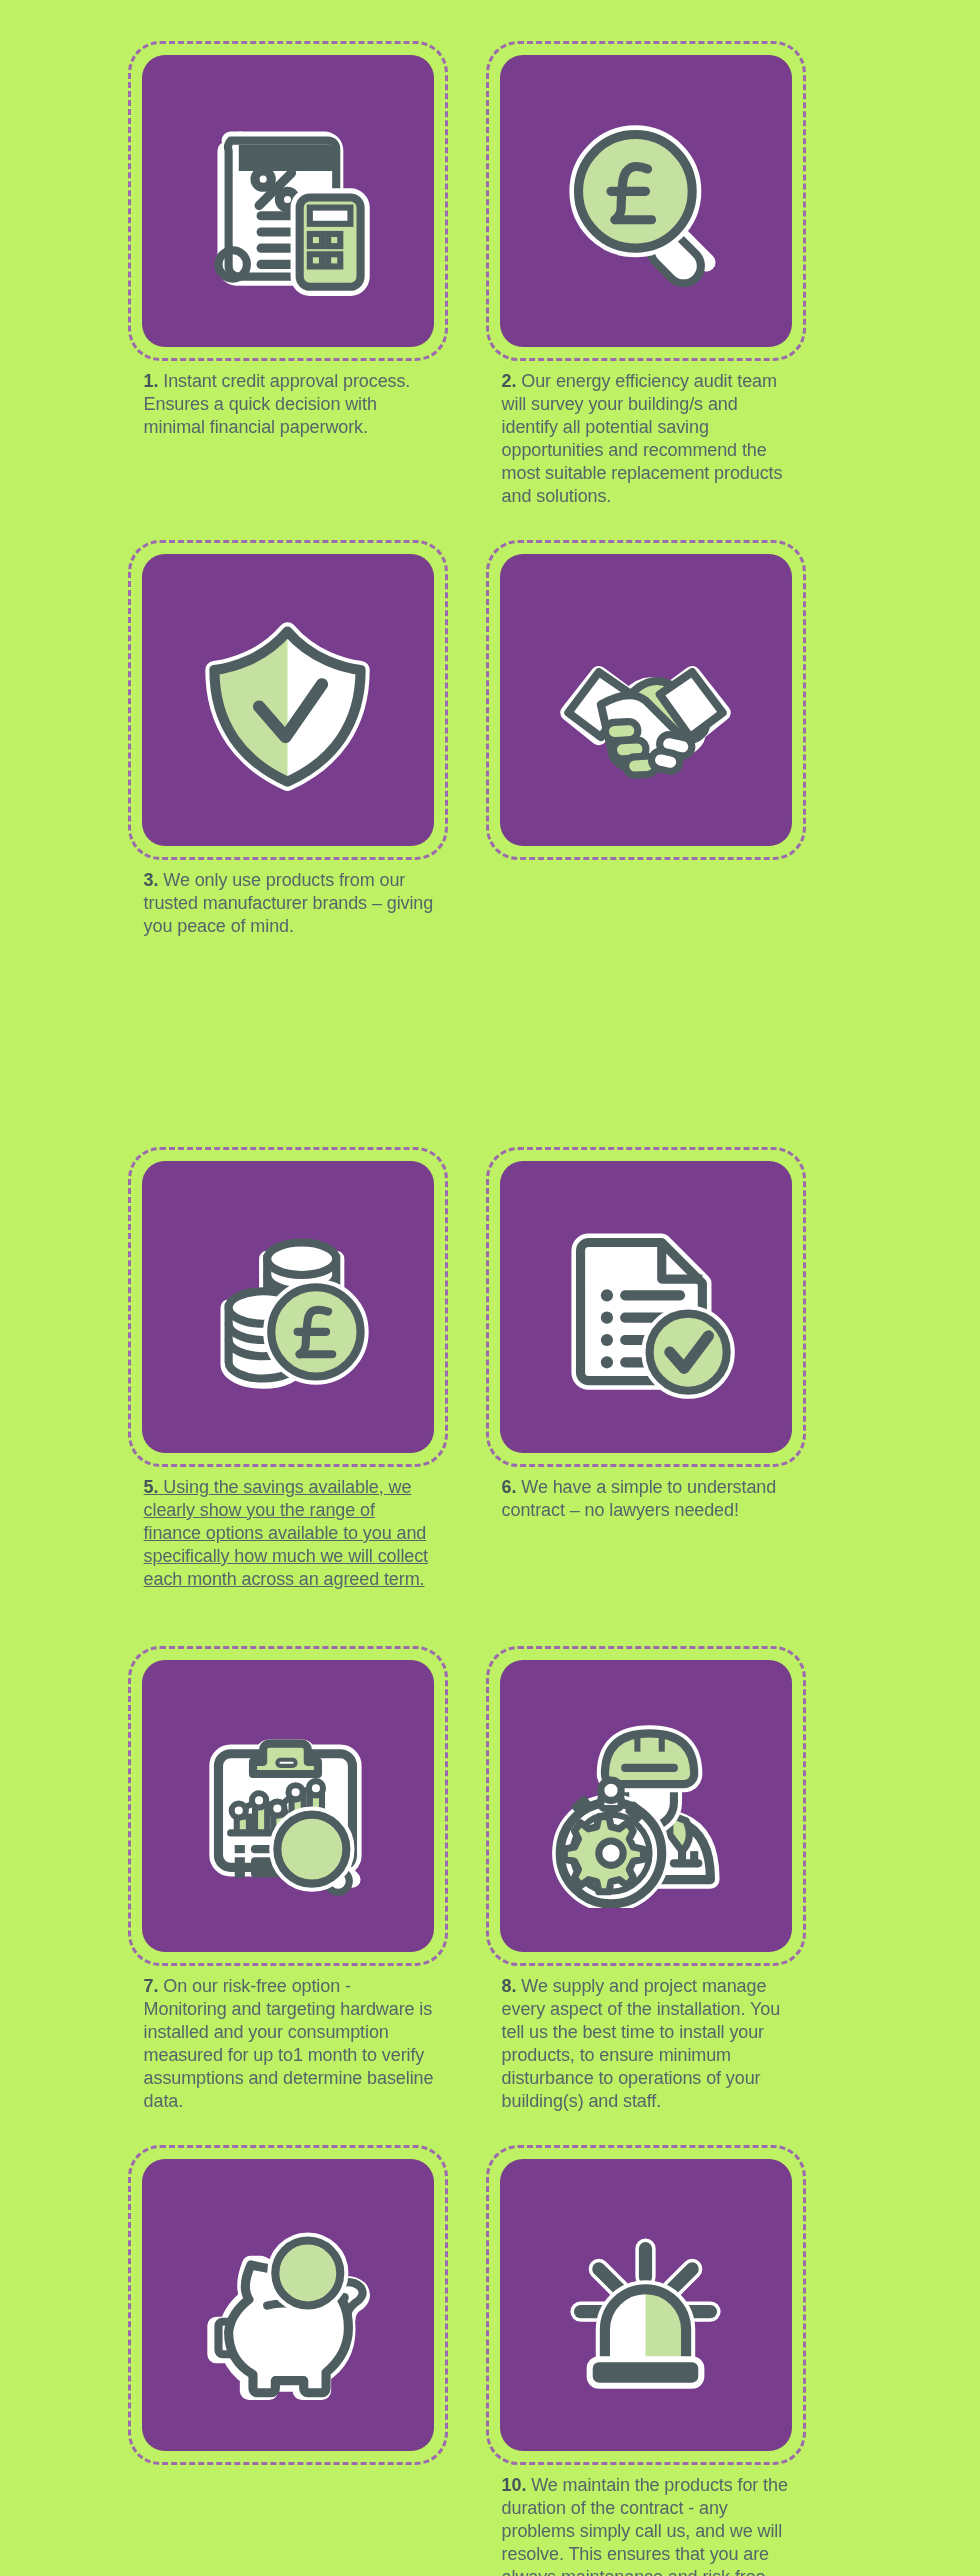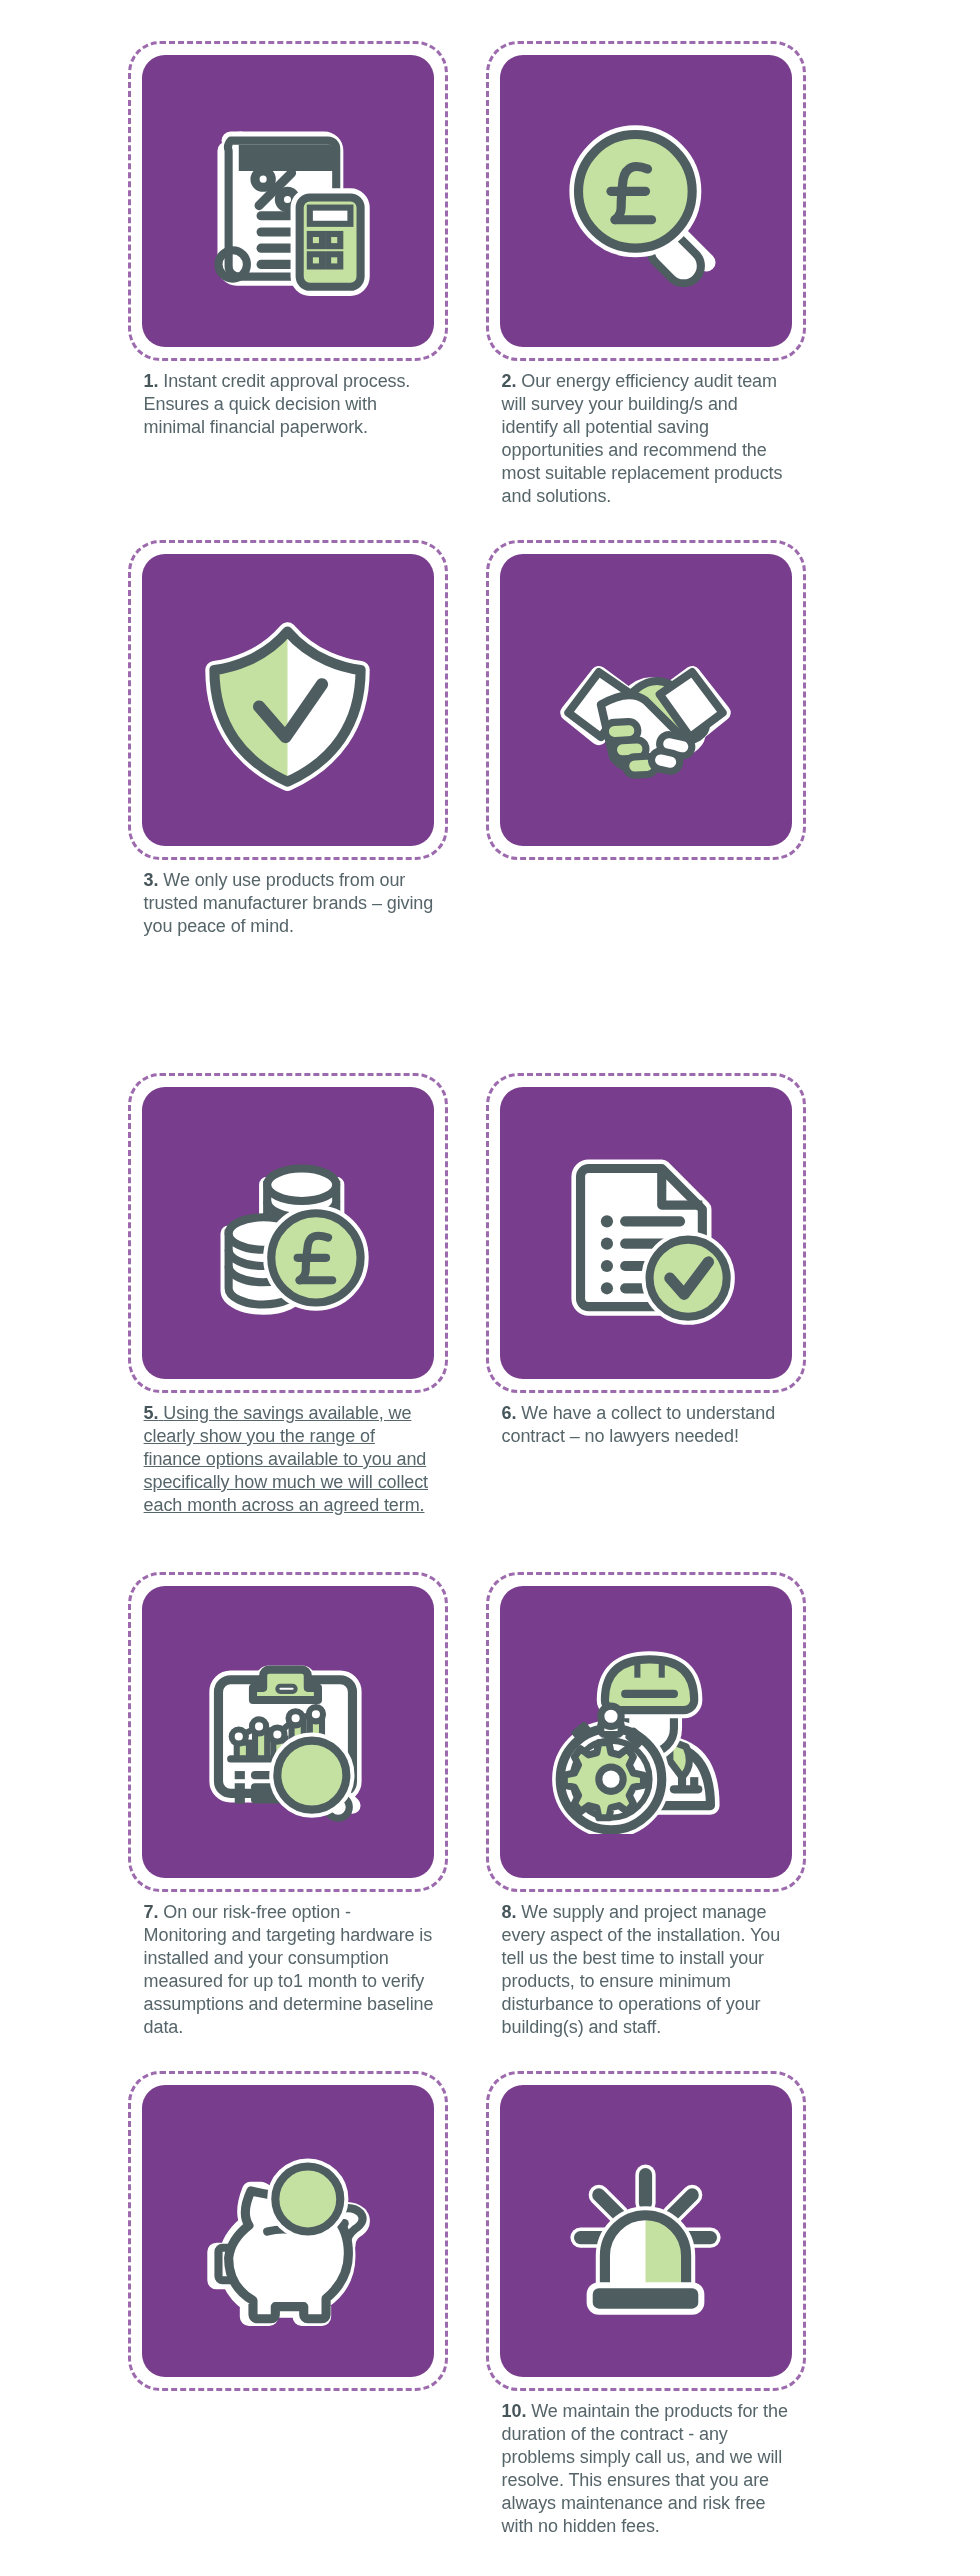--- a/index.html
+++ b/index.html
@@ -82,29 +82,29 @@
     font-stretch: condensed;
     letter-spacing: -0.1px;
   }
   .caption .num {
     font-weight: bold;
     color: #46565b;
   }
 
   
   .cell.r1 { height: 499px; }
-  .cell.r2 { height: 533px; }
+  .cell.r2 { height: 607px; }
   .cell.r3 { height: 499px; }
   .cell.r4 { height: 499px; }
   .cell.r5 { height: 499px; }
 </style>
 </head>
 <body style="background: rgb(212, 193, 218);">
 
-<div id="page" style="background: #ffffff;">
+<div id="page" style="background: #bef264;">
   <div class="grid">
 
     <div class="cell r1">
       <div class="card-wrap">
         <div class="card-dash" style="border-color: rgb(156, 106, 173);"></div>
         <div class="card-tile" style="background: rgb(120, 61, 140);">
           <span>
           <svg viewBox="0 0 100 100">
             <g stroke="#ffffff" stroke-width="9" fill="none" stroke-linejoin="round" stroke-linecap="round">
               <path d="M22 20 h46 a5 5 0 0 1 5 5 v62 h-48 a5 5 0 0 1 -5 -5 v-57"></path>
@@ -271,21 +271,21 @@
                   <path d="M40 66 h20"></path>
                   <path d="M40 77 h15"></path>
             </g>
             <circle cx="71" cy="72" r="19" fill="#c5e1a1" stroke="#ffffff" stroke-width="8"></circle>
             <circle cx="71" cy="72" r="19" fill="#c5e1a1" stroke="#4e5d60" stroke-width="4"></circle>
             <path d="M62 72 L69 80 L81 64" fill="none" stroke="#4e5d60" stroke-width="5.5" stroke-linecap="round" stroke-linejoin="round"></path>
           </svg>
           </span>
         </div>
       </div>
-      <div class="caption" style="color: rgb(86, 101, 106);"><span class="num">6.</span> <span>We have a collect to understand contract – no lawyers needed!</span></div>
+      <div class="caption" style="color: rgb(86, 101, 106);"><span class="num">6.</span> <span>We have a simple to understand contract – no lawyers needed!</span></div>
     </div>
 
     <div class="cell r4">
       <div class="card-wrap">
         <div class="card-dash" style="border-color: rgb(156, 106, 173);"></div>
         <div class="card-tile" style="background: rgb(120, 61, 140);">
           <span>
           <svg viewBox="0 0 100 100">
             <rect x="16" y="24" width="66" height="56" rx="6" fill="#ffffff" stroke="#ffffff" stroke-width="9"></rect>
             <path d="M38 30 v-6 a3 3 0 0 1 3 -3 h16 a3 3 0 0 1 3 3 v6 h5 v5 h-32 v-5 z" fill="#c5e1a1" stroke="#ffffff" stroke-width="8" stroke-linejoin="round"></path>

